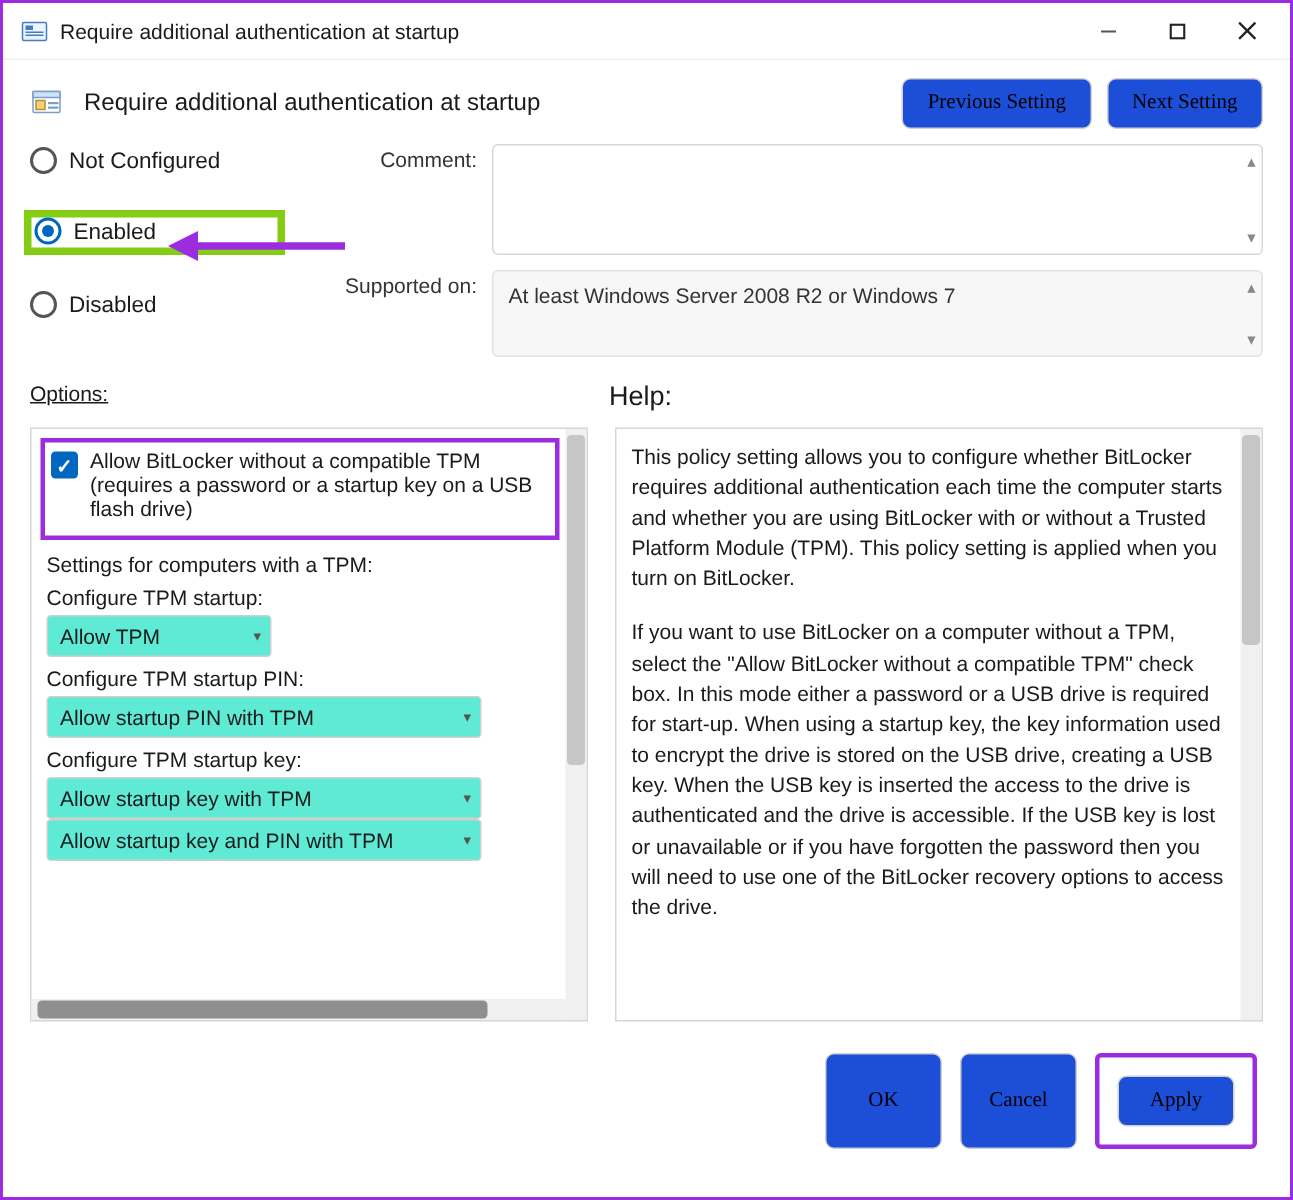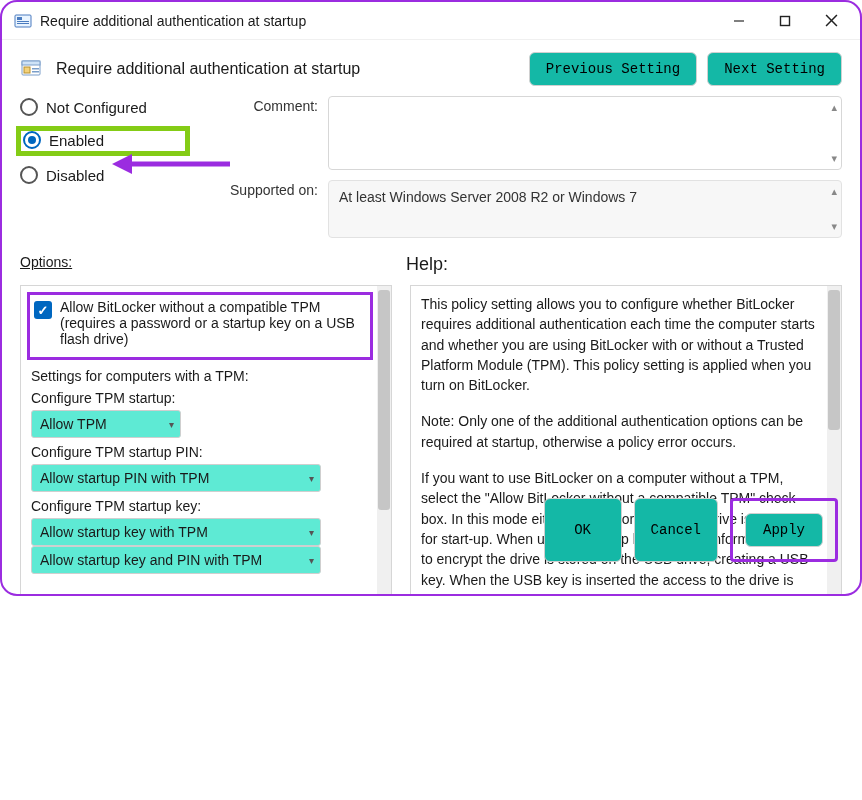--- a/index.html
+++ b/index.html
@@ -5,23 +5,23 @@
   * { box-sizing: border-box; }
   html, body {
     margin: 0; padding: 0;
     font-family: "Segoe UI", Arial, sans-serif;
     font-size: 14px;
     color: #1a1a1a;
     background: #fff;
   }
   .window {
     width: 862px;
-    height: 596px;
+    height: 800px;
     border: 2px solid #9b2ce0;
-    border-radius: 17px;
+    border-radius: 0;
     overflow: hidden;
     background: #fff;
     position: relative;
   }
   
   .titlebar {
     height: 38px;
     display: flex;
     align-items: center;
     padding: 0 6px 0 12px;
@@ -43,36 +43,36 @@
     display: flex; align-items: center;
     padding: 12px 18px 6px 18px;
     gap: 10px;
   }
   .header .page-icon { width: 22px; height: 22px; margin-right: 4px; display:inline-flex; }
   .header .page-title { font-size: 16px; }
   .header .spacer { flex: 1; }
   .btn {
     border: 1px solid #d0d0d0;
     border-radius: 6px;
-    background: #14b8a6;
+    background: #1d4ed8;
     padding: 8px 16px;
     font-size: 14px;
-    font-family: Liberation Mono, monospace;
+    font-family: Liberation Serif, serif;
     cursor: pointer;
   }
 
   
   .config-row {
     display: flex;
     padding: 4px 18px;
     gap: 18px;
   }
   .radios {
     width: 170px;
-    display: flex; flex-direction: column; gap: 10px;
+    display: flex; flex-direction: column; gap: 24px;
     padding-top: 2px;
   }
   .radio-item {
     display: flex; align-items: center; gap: 8px;
     font-size: 15px;
   }
   .radio-circle {
     width: 18px; height: 18px; border: 2px solid #555; border-radius: 50%;
     display: inline-flex; align-items: center; justify-content: center;
     flex-shrink: 0;
@@ -330,21 +330,20 @@
         <div class="fake-thumb" style="top:4px; height:220px;"></div>
       </div>
       <div class="fake-hscroll">
         <div class="fake-hthumb" style="left:4px; width:300px;"></div>
       </div>
     </div>
 
     <div class="panel panel-right">
       <div class="panel-inner help-text">
         <p>This policy setting allows you to configure whether BitLocker requires additional authentication each time the computer starts and whether you are using BitLocker with or without a Trusted Platform Module (TPM). This policy setting is applied when you turn on BitLocker.</p>
-        <p>Note: Only one of the additional authentication options can be required at startup, otherwise a policy error occurs.</p>
         <p>If you want to use BitLocker on a computer without a TPM, select the "Allow BitLocker without a compatible TPM" check box. In this mode either a password or a USB drive is required for start-up. When using a startup key, the key information used to encrypt the drive is stored on the USB drive, creating a USB key. When the USB key is inserted the access to the drive is authenticated and the drive is accessible. If the USB key is lost or unavailable or if you have forgotten the password then you will need to use one of the BitLocker recovery options to access the drive.</p>
 
       </div>
       <div class="fake-scrollbar">
         <div class="fake-thumb" style="top:4px; height:140px;"></div>
       </div>
     </div>
   </div>
 
   <div class="footer">

